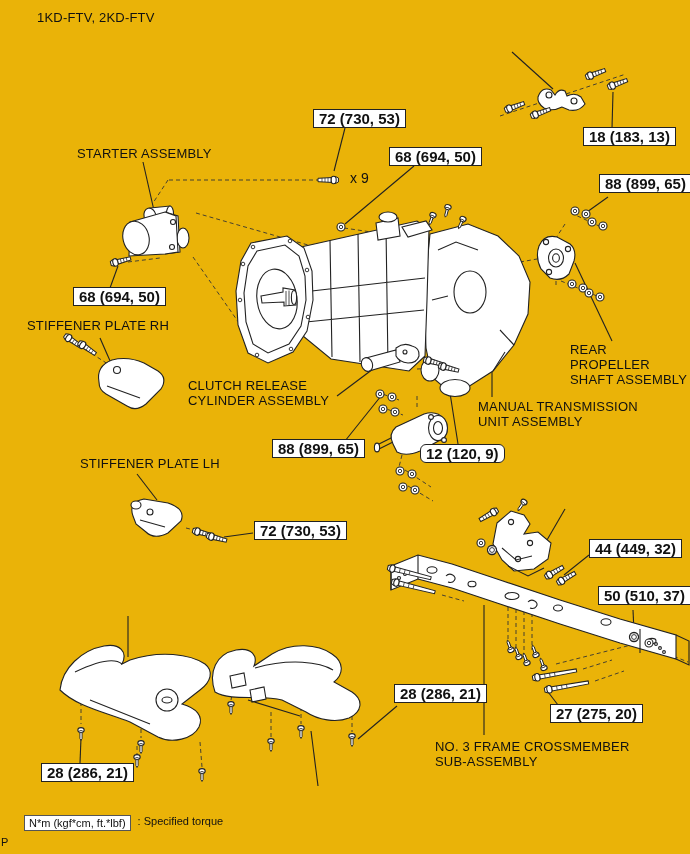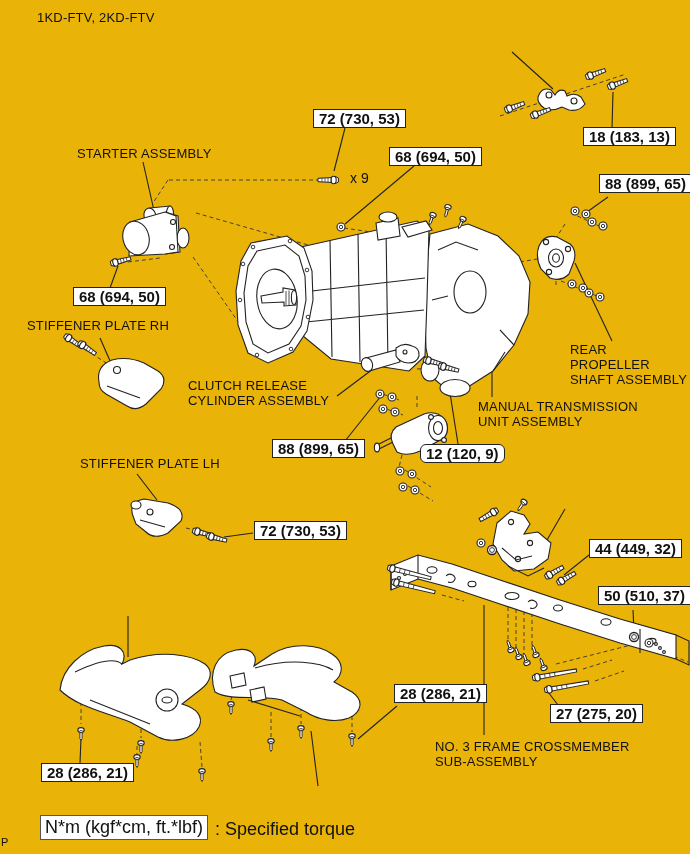--- a/index.html
+++ b/index.html
@@ -4,22 +4,22 @@
 <style>
   html,body{margin:0;padding:0;background:#fff;}
   #canvas{position:relative;width:690px;height:854px;background:#eab308;overflow:hidden;
           font-family:"Liberation Sans",sans-serif;}
   #art{position:absolute;left:0;top:0;}
   .lbl{position:absolute;font-size:13px;color:#111;line-height:15px;white-space:pre-line;
        letter-spacing:.2px;z-index:3;}
   .tq{position:absolute;font-size:15px;font-weight:bold;color:#111;border:1.5px solid #222;
       background:#fff;padding:1px 5px;white-space:nowrap;z-index:4;line-height:15px;}
   .note{position:absolute;font-size:14px;color:#111;z-index:3;}
-  .legend-wrap{position:absolute;left:40px;top:815px;display:flex;align-items:flex-end;gap:7px;
-      font-size:18px;color:#111;z-index:3;}
+  .legend-wrap{position:absolute;left:24px;top:815px;display:flex;align-items:flex-start;gap:7px;
+      font-size:11px;color:#111;z-index:3;}
   .legend-box{border:1px solid #555;padding:1px 4px;background:#fff;}
   .pageletter{position:absolute;left:1px;top:836px;font-size:11px;color:#111;z-index:3;}
 </style>
 </head>
 <body>
 
 <div id="canvas">
 
 <svg id="art" width="690" height="854" viewBox="0 0 690 854" xmlns="http://www.w3.org/2000/svg">
   <defs>

